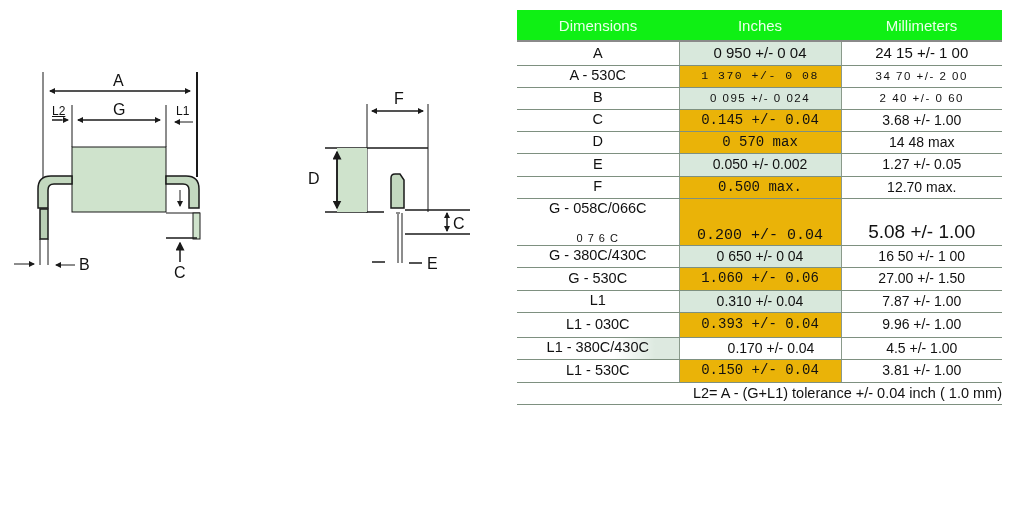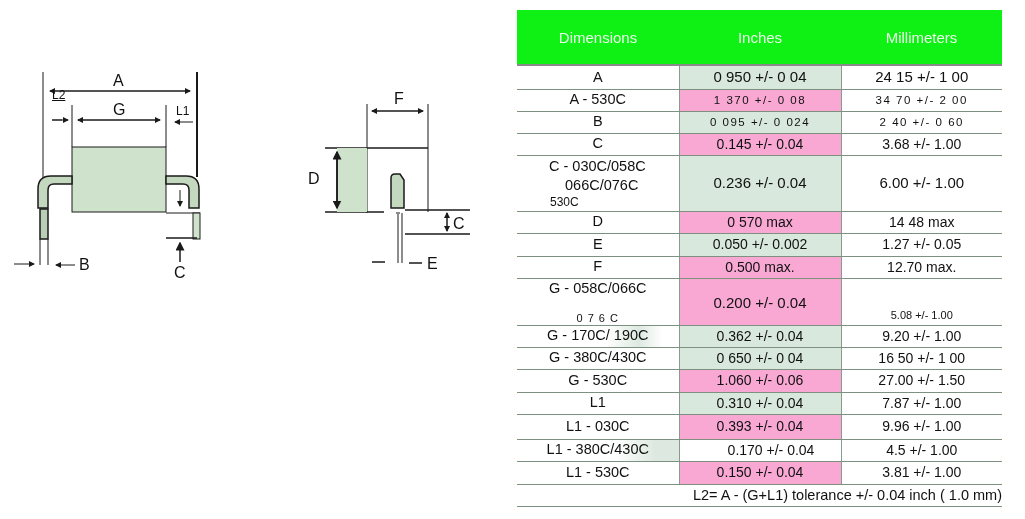--- a/index.html
+++ b/index.html
@@ -18,32 +18,32 @@
     .spec-table {
       position: absolute; left: 517px; top: 10px; width: 485px;
       border-collapse: collapse; table-layout: fixed;
       font-family: "Liberation Sans", sans-serif;
     }
     .spec-table col.c1 { width: 162px; }
     .spec-table col.c2 { width: 162px; }
     .spec-table col.c3 { width: 161px; }
     .spec-table thead th {
       background: #0ff014; color: #eaffea; font-weight: normal; font-size: 15px;
-      height: 22px; padding: 16px; text-align: center;
+      height: 22px; padding: 4px; text-align: center;
       border-bottom: 2px solid #8a8a8a;
     }
     .spec-table tbody td {
       padding: 0; text-align: center; font-size: 14px; color: #111;
       border-bottom: 1px solid #7e9080;
       vertical-align: middle; line-height: 1.05;
     }
     .spec-table tbody td.inch {
       background: #d8e8dc; border-left: 1px solid #8a9a8c; border-right: 1px solid #8a9a8c;
     }
-    .spec-table tbody tr.alt td.inch { background: #f9a8d4; }
+    .spec-table tbody tr.alt td.inch { background: #eab308; font-family: Liberation Mono, monospace; }
     .spec-table tbody td.dimname { font-size: 14.5px; }
     .spec-table tbody td.small { font-size: 11.5px; letter-spacing: 1.5px; }
     .spec-table tbody td.multi { text-align: center; }
     .multi-line { display: block; line-height: 19px; }
     .multi-line.tiny { font-size: 11px; letter-spacing: 1px; line-height: 14px; margin-top: 13px; }
     .spec-table tfoot td {
       text-align: right; font-size: 14.5px; padding: 0; height: 21px;
       border-bottom: 1px solid #7e9080;
     }
   </style>
@@ -128,21 +128,21 @@
       <line x1="402" y1="213" x2="402" y2="263" stroke-width="1"></line>
       <line x1="396" y1="213" x2="400" y2="213" stroke-width="1"></line>
 
       <line x1="372" y1="262" x2="385" y2="262" stroke-width="1.5"></line>
       <line x1="409" y1="263" x2="422" y2="263" stroke-width="1.5"></line>
     </g>
   </svg>
 
   <span class="dim-label" style="left:113px;top:72px;">A</span>
   <span class="dim-label" style="left:113px;top:101px;">G</span>
-  <span class="dim-label small" style="left:52px;top:88px;">L2</span>
+  <span class="dim-label small" style="left:52px;top:104px;">L2</span>
   <span class="dim-label small-plain" style="left:176px;top:104px;">L1</span>
   <span class="dim-label" style="left:79px;top:256px;">B</span>
   <span class="dim-label" style="left:174px;top:264px;">C</span>
 
   <span class="dim-label" style="left:394px;top:90px;">F</span>
   <span class="dim-label" style="left:308px;top:170px;">D</span>
   <span class="dim-label" style="left:453px;top:215px;">C</span>
   <span class="dim-label" style="left:427px;top:255px;">E</span>
 </div>
 
@@ -173,56 +173,42 @@
     <tr style="height:22px">
       <td class="dimname">B</td>
       <td class="inch small">0 095 +/- 0 024</td>
       <td class="small">2 40 +/- 0 60</td>
     </tr>
     <tr class="alt" style="height:22px">
       <td class="dimname">C</td>
       <td class="inch">0.145 +/- 0.04</td>
       <td>3.68 +/- 1.00</td>
     </tr>
-    <tr style="height:56px">
-      <td class="dimname multi">
-        <span class="multi-line" style="text-align:left;padding-left:32px">C - 030C/058C</span>
-        <span class="multi-line" style="text-align:left;padding-left:48px">066C/076C</span>
-        <span class="multi-line" style="text-align:left;padding-left:33px;font-size:12px;line-height:14px">530C</span>
-      </td>
-      <td class="inch" style="font-size:15px">0.236 +/- 0.04</td>
-      <td style="font-size:15px">6.00 +/- 1.00</td>
-    </tr>
     <tr class="alt" style="height:22px">
       <td class="dimname">D</td>
       <td class="inch">0 570 max</td>
       <td>14 48 max</td>
     </tr>
     <tr style="height:23px">
       <td class="dimname">E</td>
       <td class="inch">0.050 +/- 0.002</td>
       <td>1.27 +/- 0.05</td>
     </tr>
     <tr class="alt" style="height:22px">
       <td class="dimname">F</td>
       <td class="inch">0.500 max.</td>
       <td>12.70 max.</td>
     </tr>
     <tr class="alt" style="height:42px">
       <td class="dimname multi">
         <span class="multi-line">G - 058C/066C</span>
         <span class="multi-line tiny">0 7 6 C</span>
       </td>
-      <td class="inch" style="font-size:15px;vertical-align:bottom;padding-bottom:14px">0.200 +/- 0.04</td>
-      <td style="font-size:11px;vertical-align:bottom;padding-bottom:3px">5.08 +/- 1.00</td>
-    </tr>
-    <tr style="height:22px">
-      <td class="dimname" style="background:linear-gradient(90deg,#fff 55%,#dde9e0 75%,#fff 90%)">G - 170C/ 190C</td>
-      <td class="inch">0.362 +/- 0.04</td>
-      <td>9.20 +/- 1.00</td>
+      <td class="inch" style="font-size:15px;vertical-align:bottom;padding-bottom:1px">0.200 +/- 0.04</td>
+      <td style="font-size:19px;vertical-align:bottom;padding-bottom:3px">5.08 +/- 1.00</td>
     </tr>
     <tr style="height:22px">
       <td class="dimname">G - 380C/430C</td>
       <td class="inch">0 650 +/- 0 04</td>
       <td>16 50 +/- 1 00</td>
     </tr>
     <tr class="alt" style="height:23px">
       <td class="dimname">G - 530C</td>
       <td class="inch">1.060 +/- 0.06</td>
       <td>27.00 +/- 1.50</td>

